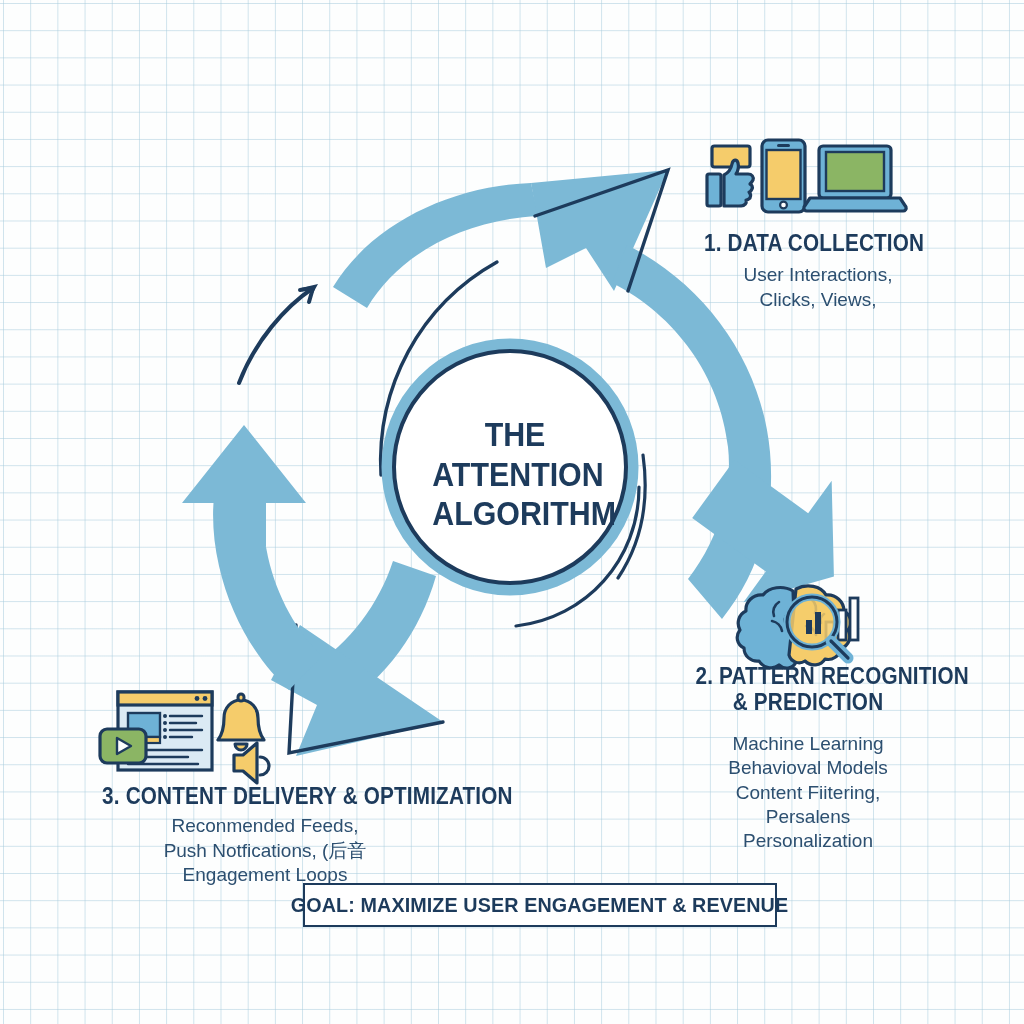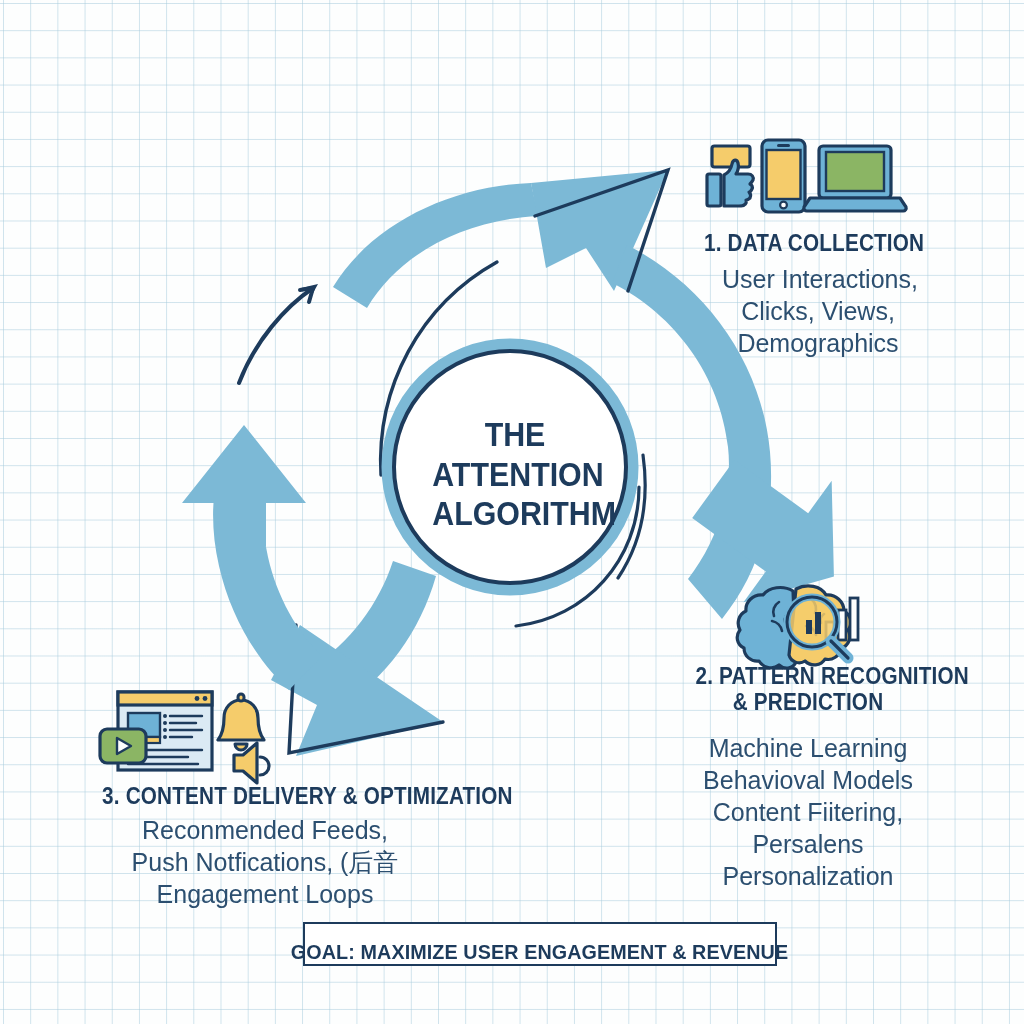--- a/index.html
+++ b/index.html
@@ -36,21 +36,21 @@
     font-family: "Liberation Sans Narrow", "Liberation Sans", sans-serif;
     font-weight: bold;
     font-size: 23px;
     letter-spacing: 0.2px;
     line-height: 1.15;
     transform: scaleX(0.9);
     white-space: nowrap;
   }
   .body {
     color: #2c4f70;
-    font-size: 25px;
+    font-size: 19px;
     line-height: 1.28;
     white-space: nowrap;
   }
 
   
   #b1 { left: 704px; top: 230px; text-align: left; }
   #b1 .heading { transform-origin: left center; }
   #b1 .body { margin-top: 7px; text-align: center; width: 192px; margin-left: 18px; }
 
   
@@ -76,27 +76,27 @@
     font-size: 33px;
     line-height: 1.2;
     transform: scaleX(0.92);
     transform-origin: center center;
   }
 
   
   #goal-banner {
     position: absolute;
     left: 303px;
-    top: 922px;
+    top: 883px;
     width: 470px;
     height: 40px;
     border: 2.5px solid #1d3b5c;
     background: #ffffff;
     display: flex;
-    align-items: flex-end;
+    align-items: center;
     justify-content: center;
   }
   #goal-banner .goal-text {
     color: #1d3b5c;
     font-family: "Liberation Sans Narrow", "Liberation Sans", sans-serif;
     font-weight: bold;
     font-size: 21px;
     letter-spacing: 0.1px;
     white-space: nowrap;
     transform: scaleX(0.94);
@@ -251,21 +251,20 @@
     <div>THE</div>
     <div>ATTENTION</div>
     <div>ALGORITHM</div>
   </div>
 
   <div class="blk" id="b1">
     <div class="heading">1. DATA COLLECTION</div>
     <div class="body">
       <div>User Interactions,</div>
       <div>Clicks, Views,</div>
-      <div>Demographics</div>
     </div>
   </div>
 
   <div class="blk" id="b2">
     <div class="heading">2. PATTERN RECOGNITION</div>
     <div class="heading">&amp; PREDICTION</div>
     <div class="body">
       <div>Machine Learning</div>
       <div>Behavioval Models</div>
       <div>Content Fiitering,</div>

